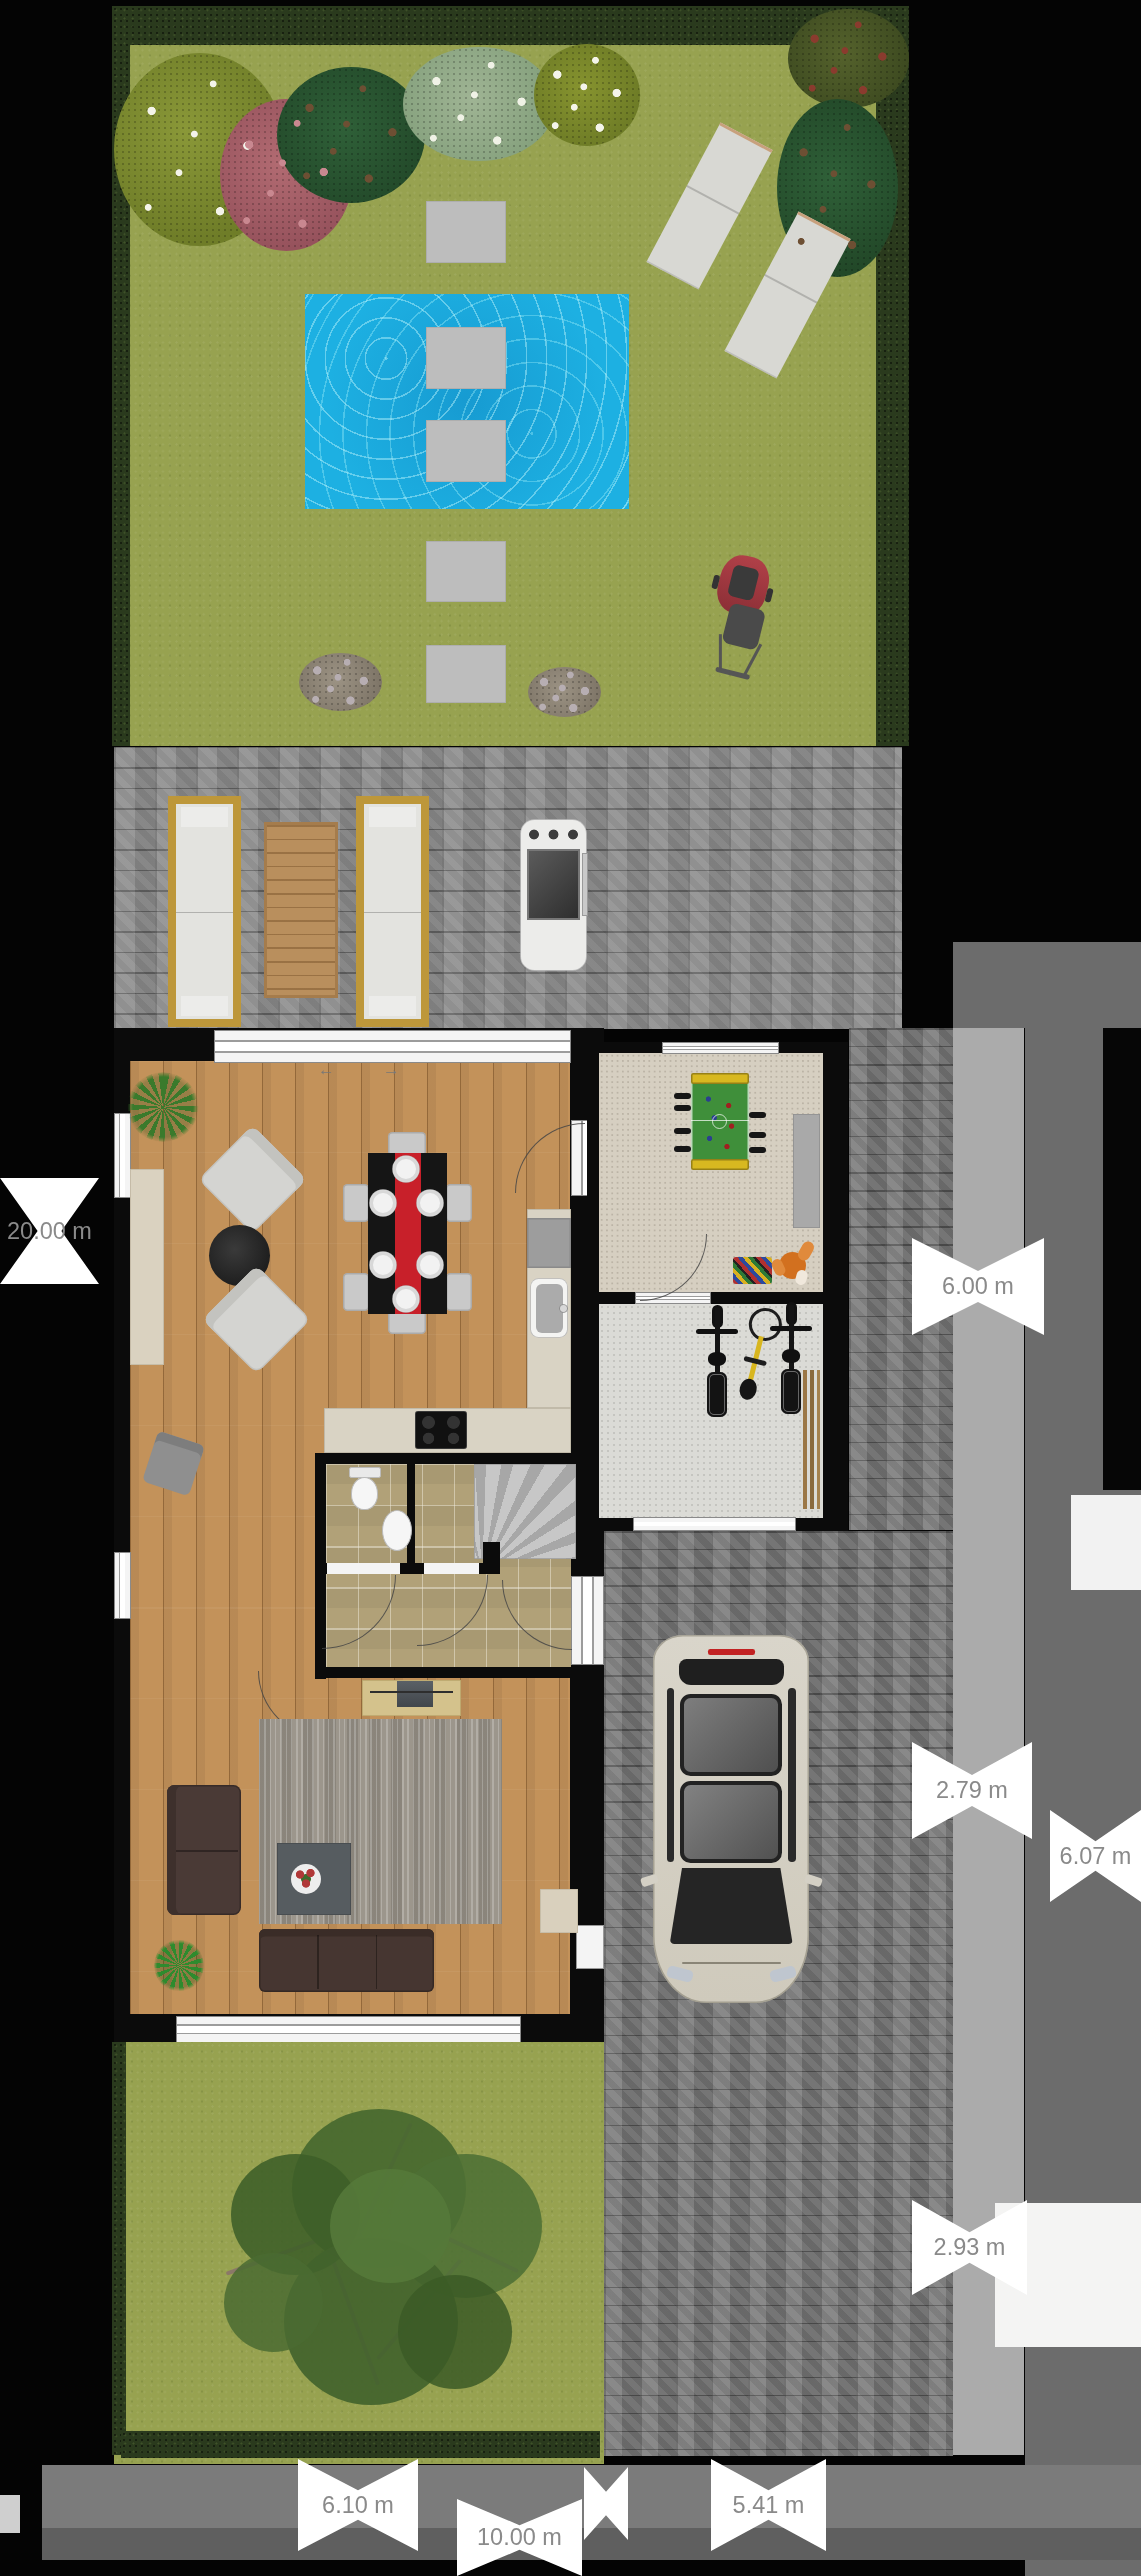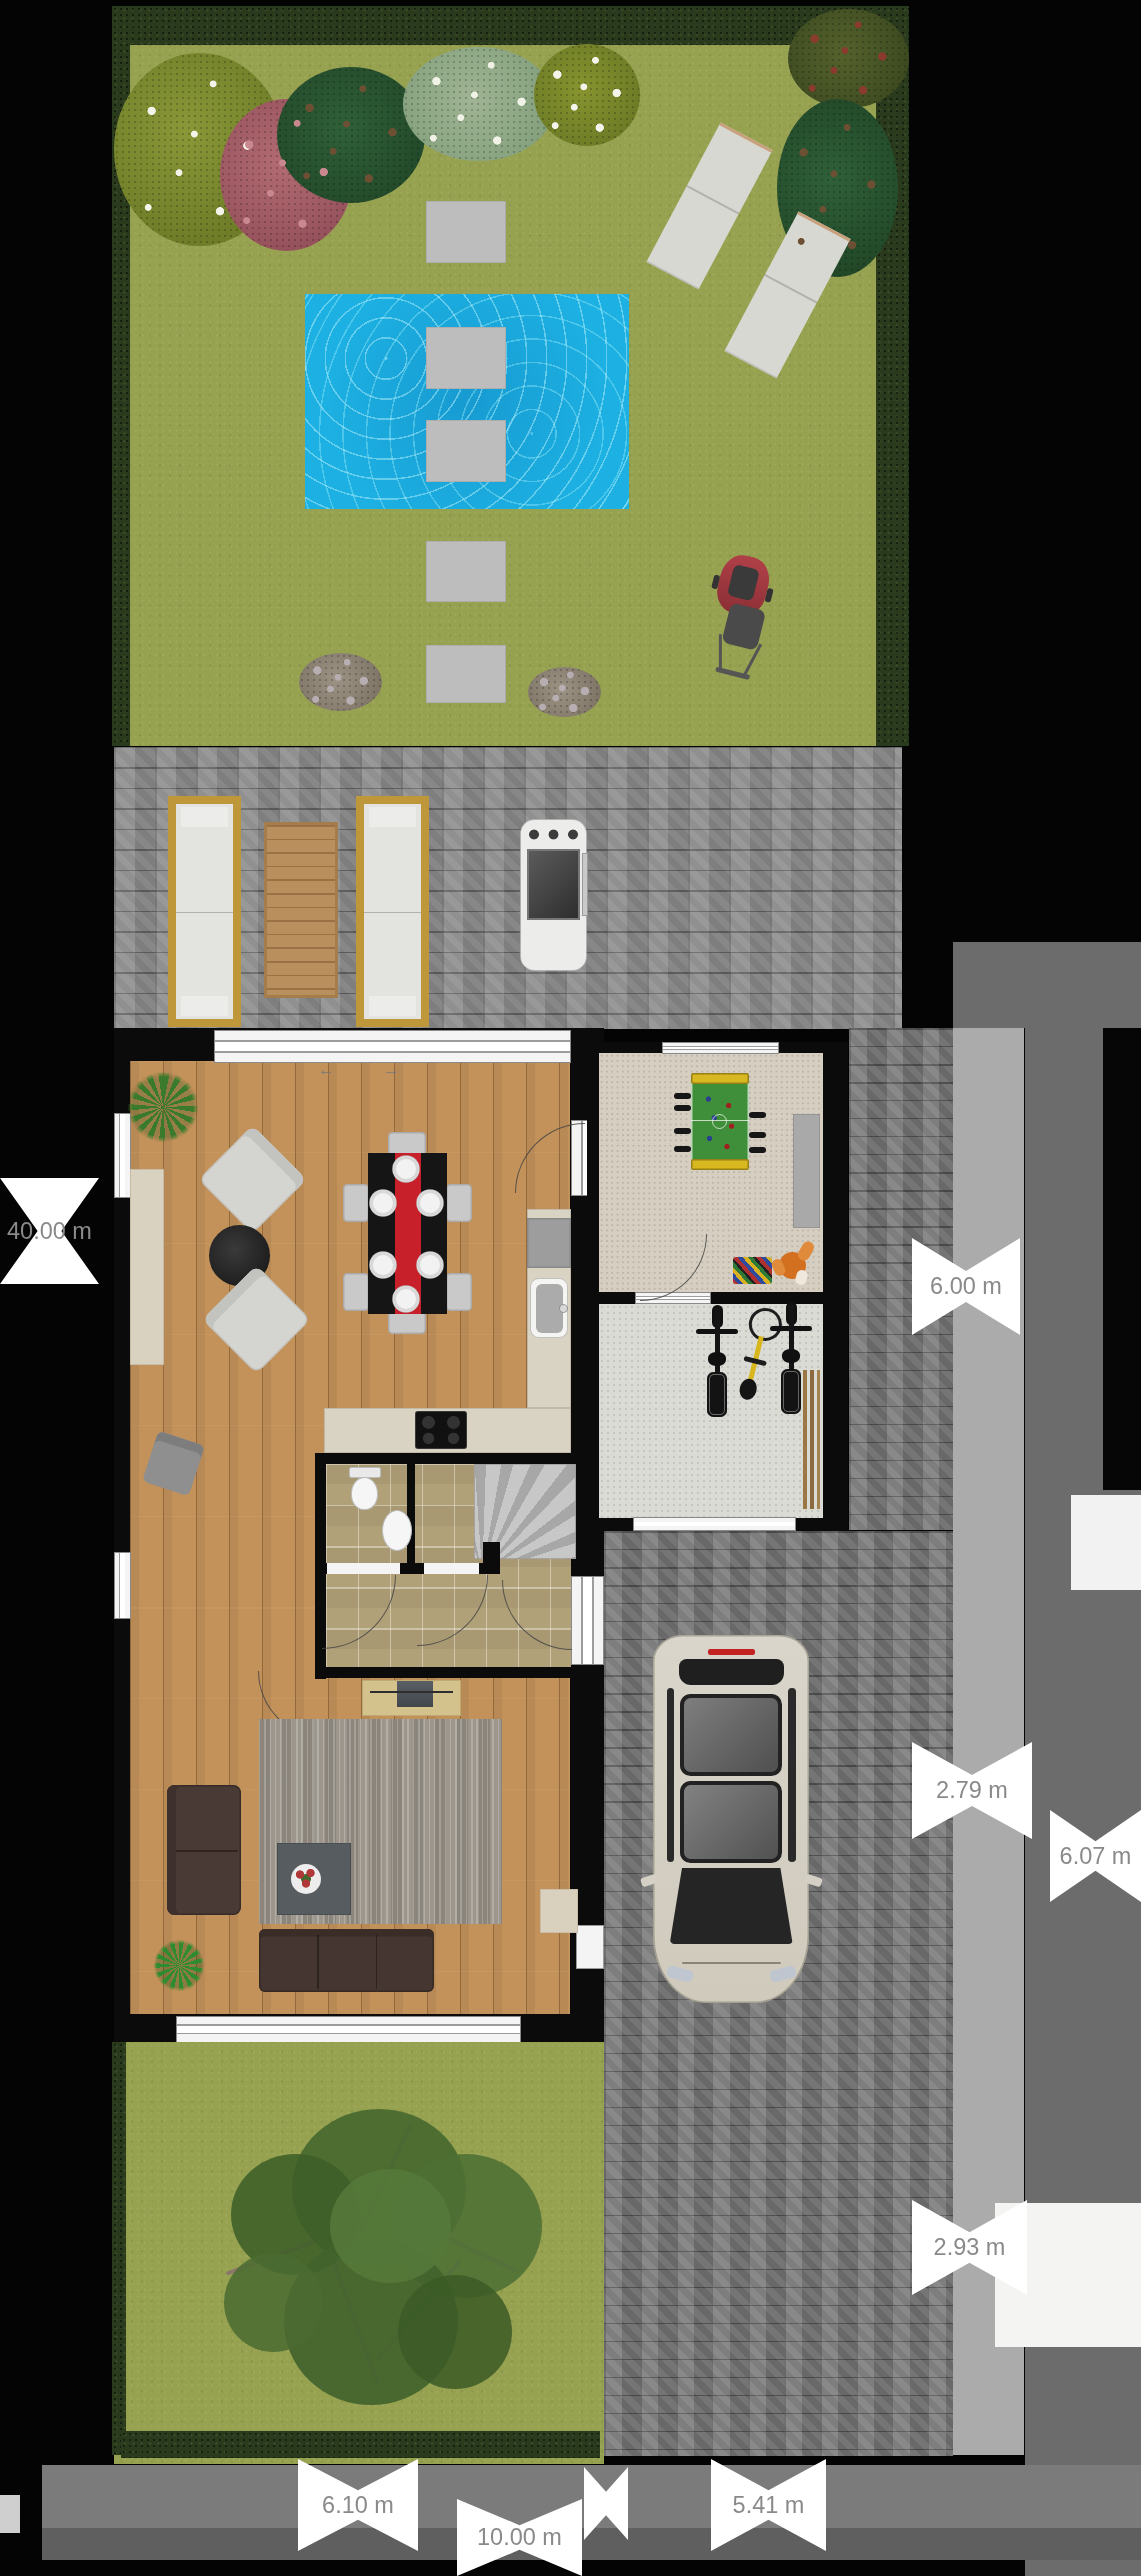--- a/index.html
+++ b/index.html
@@ -323,23 +323,23 @@
     <div class="abs" style="left:13.6px;top:333px;width:26px;height:12px;background:#bfc6cf;border-radius:4.5px;transform:rotate(14deg);"></div>
     <div class="abs" style="left:117px;top:333px;width:26px;height:12px;background:#bfc6cf;border-radius:4.5px;transform:rotate(-14deg);"></div>
   </div>
 
   <div class="abs" style="left:42px;top:2465px;width:1100px;height:64px;background:#7b7b7b;"></div>
   <div class="abs" style="left:42px;top:2528px;width:1100px;height:32px;background:#5f5f5f;"></div>
   <div class="abs" style="left:0;top:2495px;width:20px;height:38px;background:#cfcfcf;"></div>
 
   <div class="abs dim" style="left:0;top:1178px;width:99px;height:106px;">
     <div class="bow bow-v"></div>
-    <div class="dimlbl">40.00 m</div>
-  </div>
-  <div class="abs dim" style="left:912px;top:1238px;width:108px;height:97px;">
+    <div class="dimlbl">20.00 m</div>
+  </div>
+  <div class="abs dim" style="left:912px;top:1238px;width:132px;height:97px;">
     <div class="bow"></div>
     <div class="dimlbl">6.00 m</div>
   </div>
   <div class="abs dim" style="left:912px;top:1742px;width:120px;height:97px;">
     <div class="bow"></div>
     <div class="dimlbl">2.79 m</div>
   </div>
   <div class="abs dim" style="left:1050px;top:1810px;width:91px;height:92px;">
     <div class="bow"></div>
     <div class="dimlbl">6.07 m</div>

